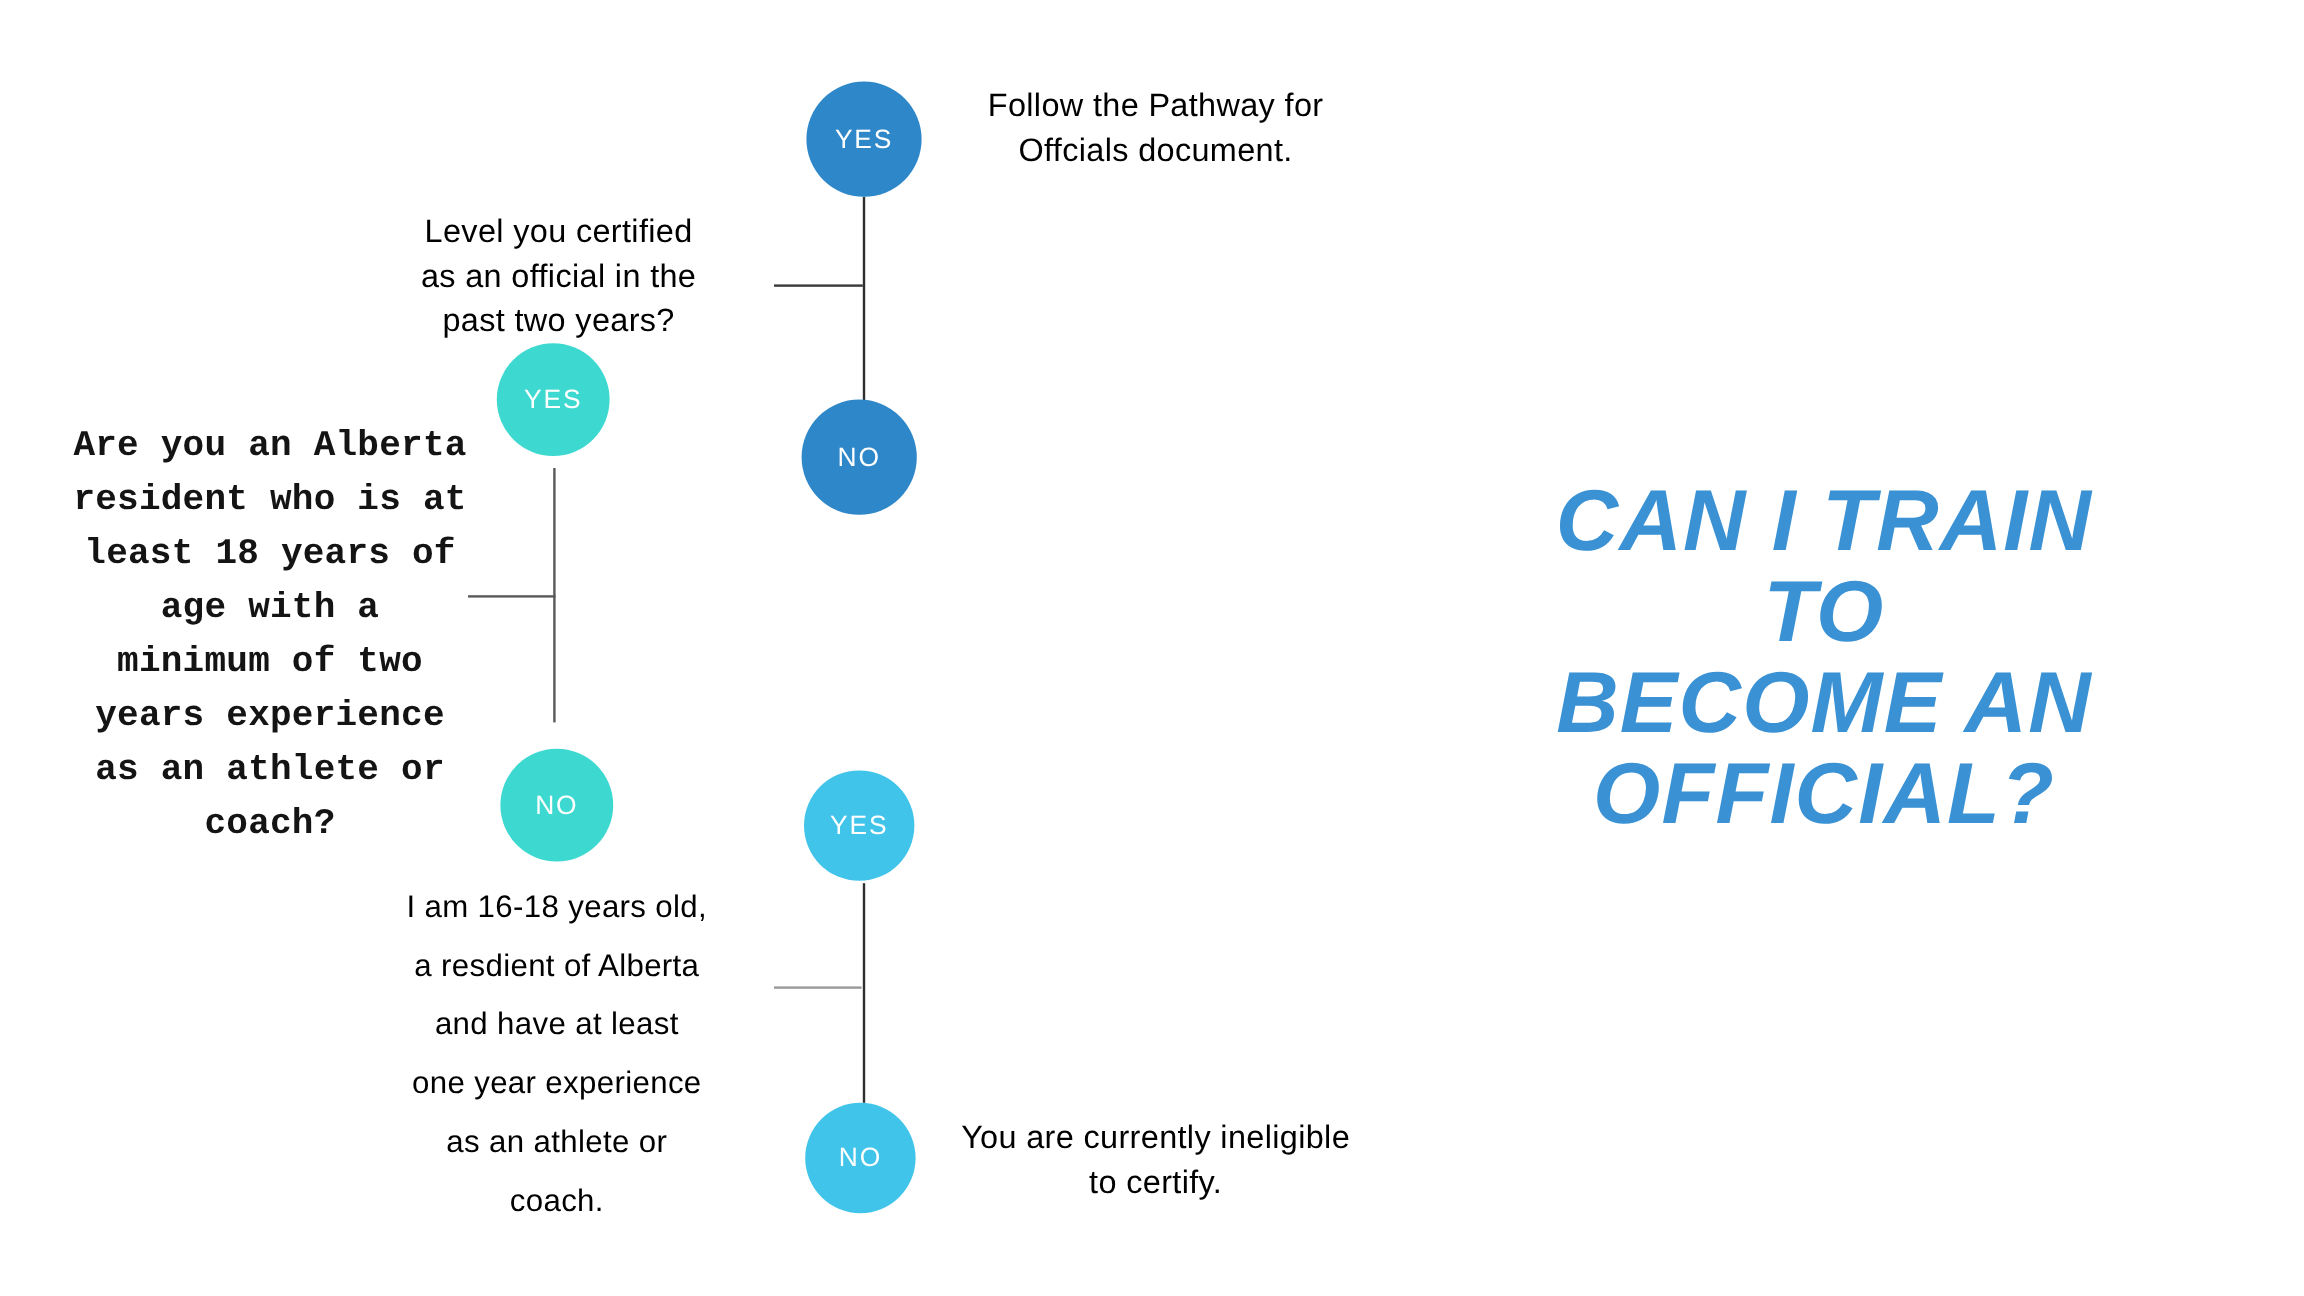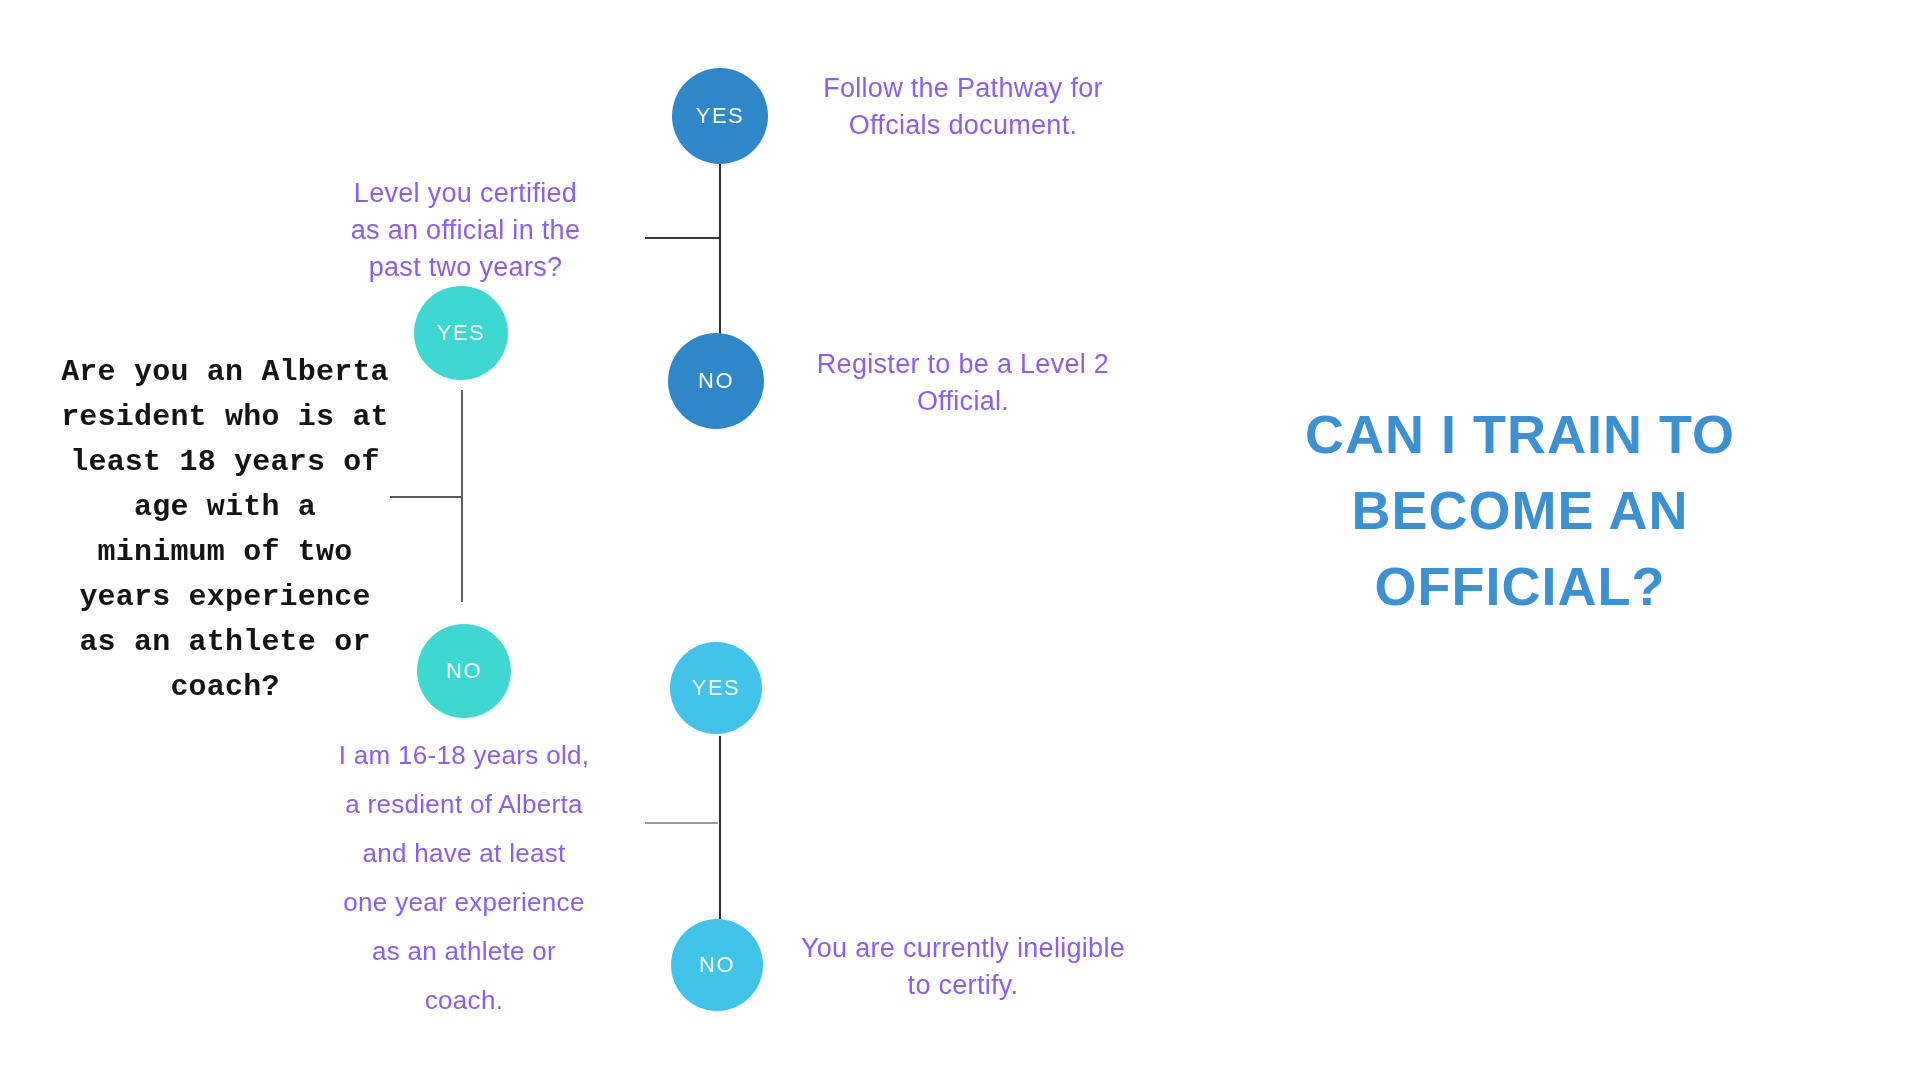--- a/index.html
+++ b/index.html
@@ -8,38 +8,39 @@
     width:1920px;
     height:1080px;
     background:#ffffff;
     overflow:hidden;
     font-family:"Liberation Sans", sans-serif;
   }
   .txt{
     position:absolute;
     white-space:pre-line;
     text-align:center;
-    color:#8b5cf6;
+    color:#000000;
     font-size:27px;
     line-height:37px;
     letter-spacing:0.3px;
   }
   .main-q{
     font-weight:700;
     font-size:30px;
     line-height:45px;
     color:#141414;
     letter-spacing:0.2px;
   }
   .title{
     font-weight:700;
-    font-size:54px;
+    font-size:72px;
     line-height:76px;
     color:var(--title-blue,#3a92d4);
     letter-spacing:1px;
+    font-style:italic;
   }
   .circle{
     position:absolute;
     border-radius:50%;
     display:flex;
     align-items:center;
     justify-content:center;
     color:#ffffff;
     font-weight:400;
     font-size:22px;
@@ -93,22 +94,20 @@
     <span>YES</span>
   </div>
 
   <div class="circle c-blue" style="left:668px;top:333px;width:96px;height:96px;">
     <span>NO</span>
   </div>
 
   <div class="txt" style="left:763px;top:70px;width:400px;">Follow the Pathway for
 Offcials document.</div>
 
-  <div class="txt" style="left:763px;top:346px;width:400px;">Register to be a Level 2
-Official.</div>
 
   <div class="line" style="left:645px;top:822px;width:73px;height:2px;background:#9a9a9a;"></div>
   <div class="line" style="left:719px;top:736px;width:2px;height:183px;background:#2f2f2f;"></div>
 
   <div class="circle c-lblue" style="left:670px;top:642px;width:92px;height:92px;">
     <span>YES</span>
   </div>
 
   <div class="circle c-lblue" style="left:671px;top:919px;width:92px;height:92px;">
     <span>NO</span>

